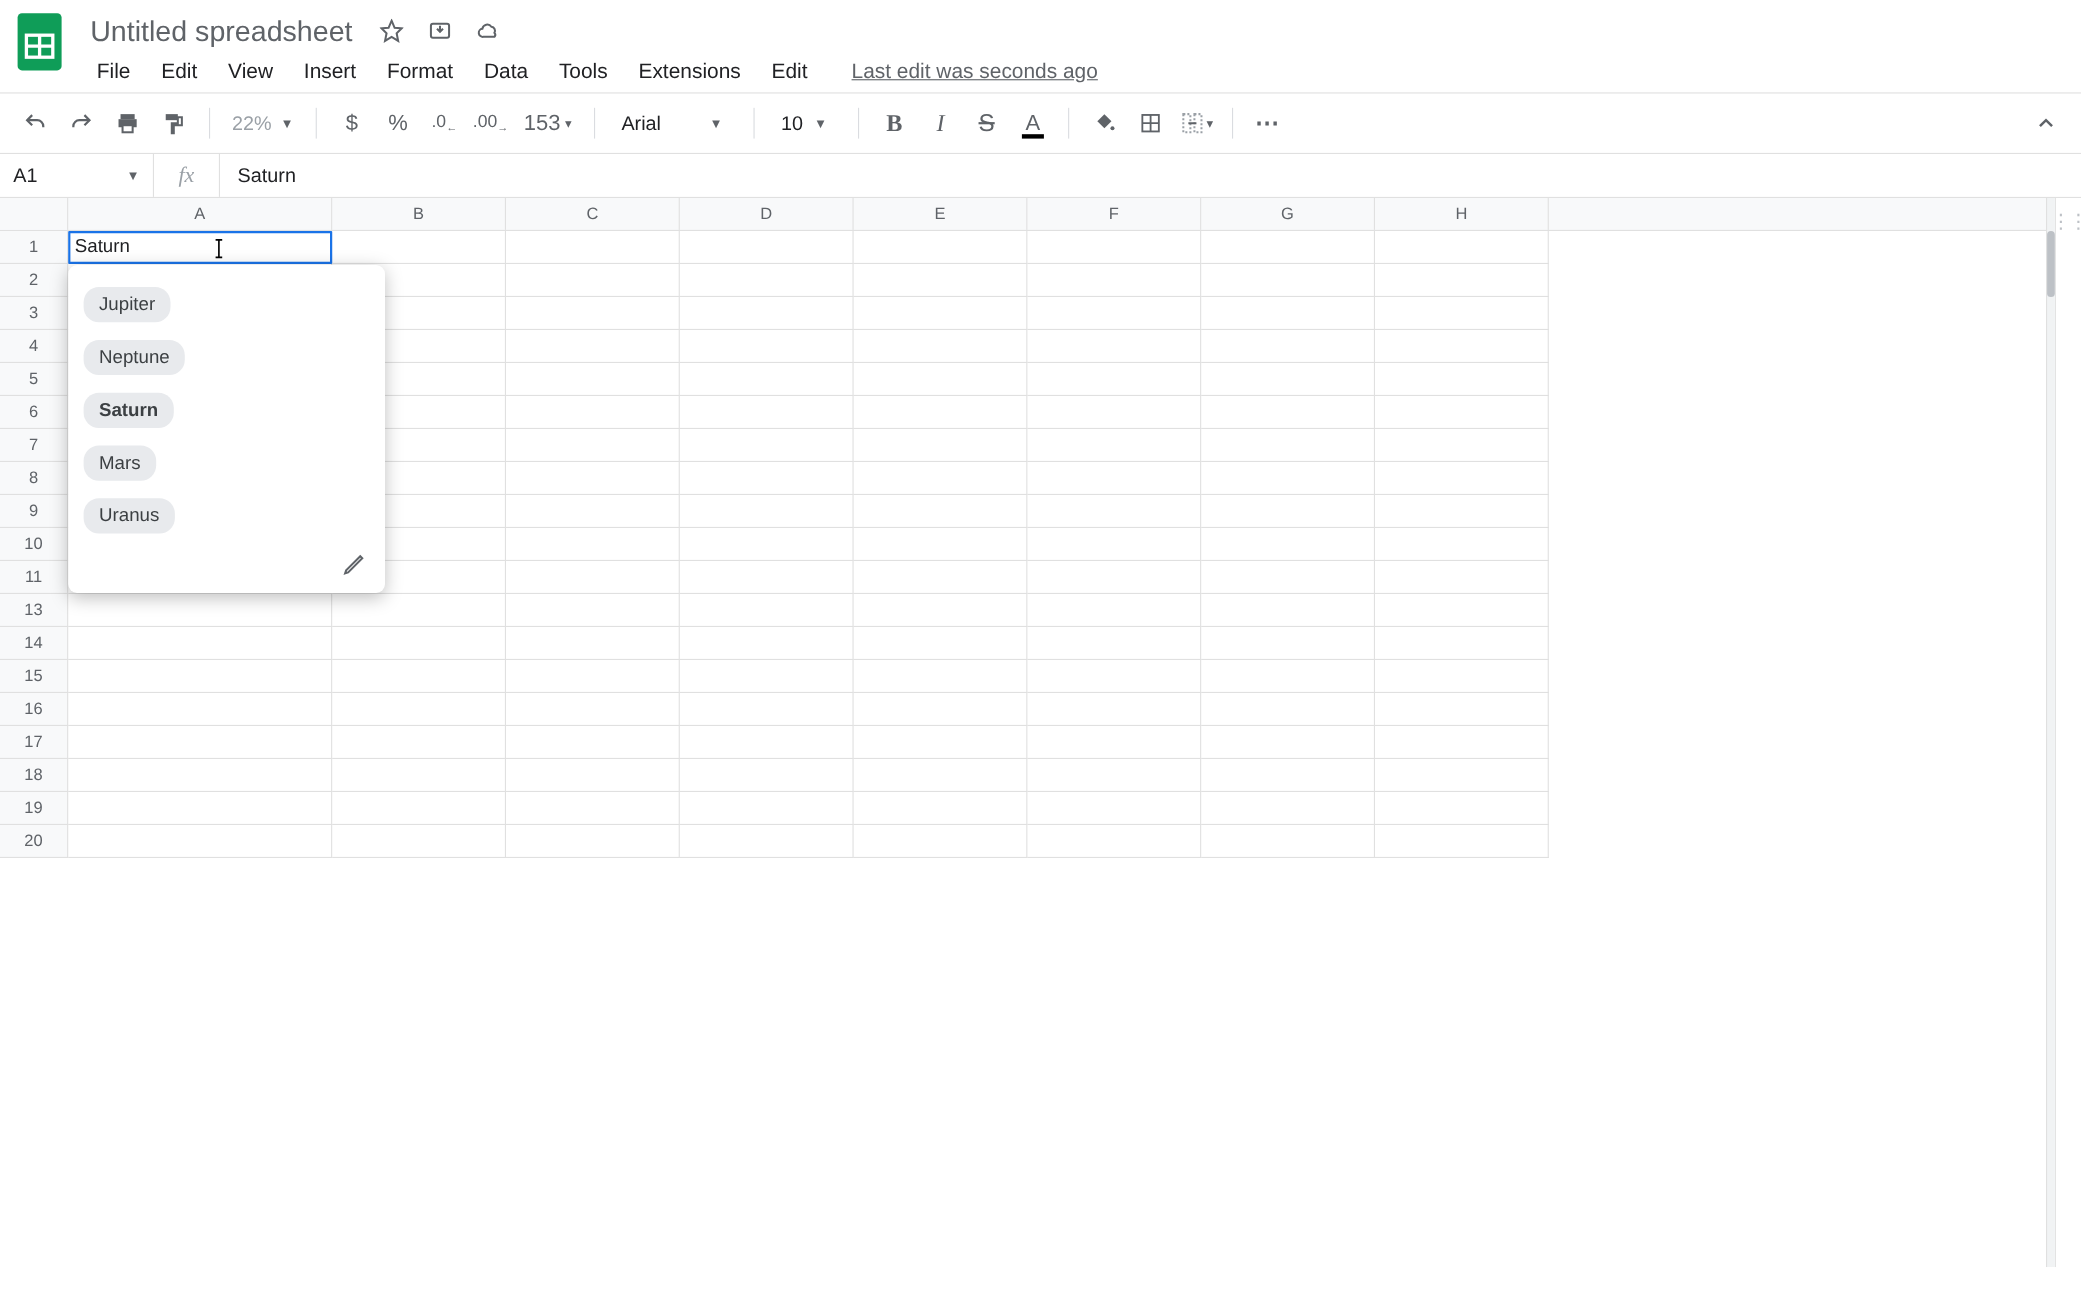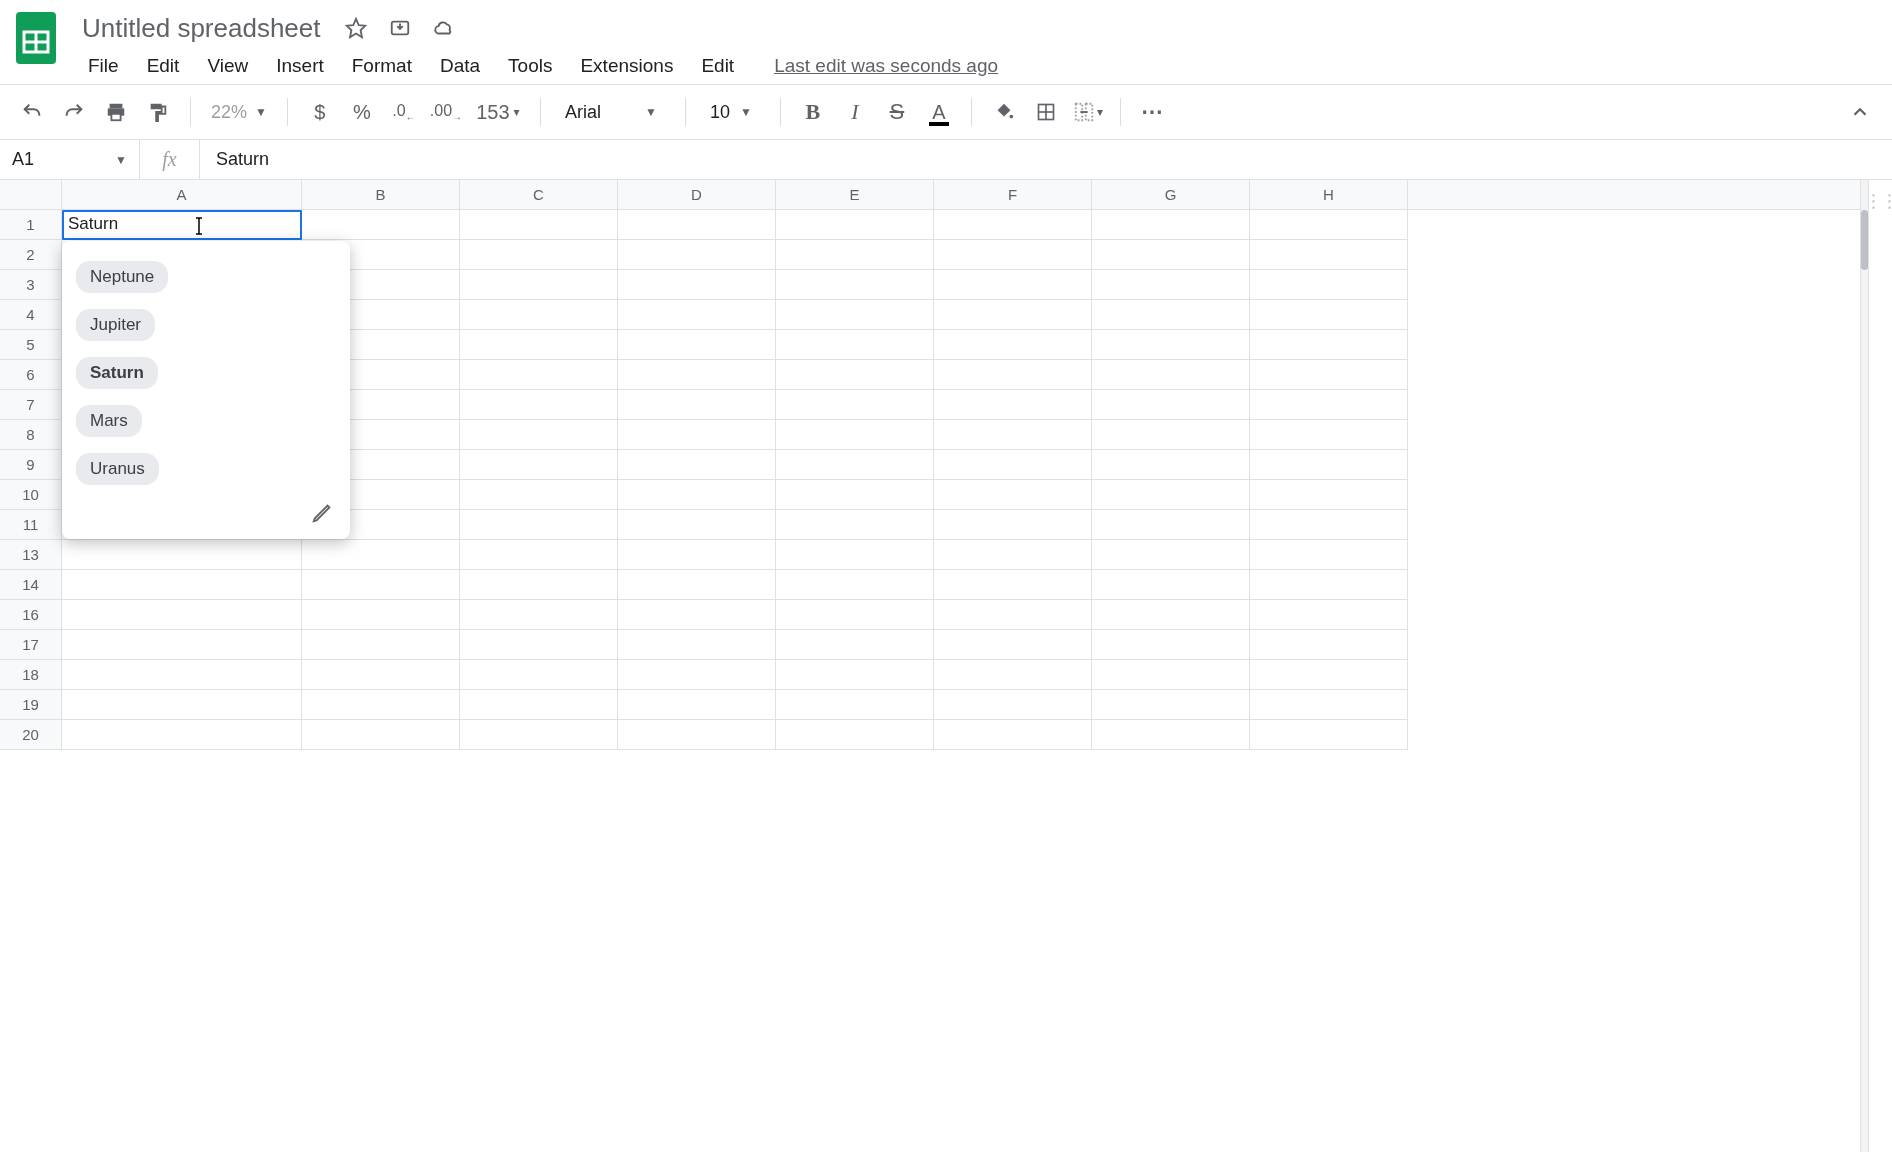--- a/index.html
+++ b/index.html
@@ -603,20 +603,31 @@
           <div class="cell" style="width: 240px;"></div>
           <div class="cell" style="width: 158px;"></div>
           <div class="cell" style="width: 158px;"></div>
           <div class="cell" style="width: 158px;"></div>
           <div class="cell" style="width: 158px;"></div>
           <div class="cell" style="width: 158px;"></div>
           <div class="cell" style="width: 158px;"></div>
           <div class="cell" style="width: 158px;"></div>
         </div>
         <div class="row">
+          <div class="row-h">15</div>
+          <div class="cell" style="width: 240px;"></div>
+          <div class="cell" style="width: 158px;"></div>
+          <div class="cell" style="width: 158px;"></div>
+          <div class="cell" style="width: 158px;"></div>
+          <div class="cell" style="width: 158px;"></div>
+          <div class="cell" style="width: 158px;"></div>
+          <div class="cell" style="width: 158px;"></div>
+          <div class="cell" style="width: 158px;"></div>
+        </div>
+        <div class="row">
           <div class="row-h">16</div>
           <div class="cell" style="width: 240px;"></div>
           <div class="cell" style="width: 158px;"></div>
           <div class="cell" style="width: 158px;"></div>
           <div class="cell" style="width: 158px;"></div>
           <div class="cell" style="width: 158px;"></div>
           <div class="cell" style="width: 158px;"></div>
           <div class="cell" style="width: 158px;"></div>
           <div class="cell" style="width: 158px;"></div>
         </div>
@@ -671,22 +682,22 @@
       <span class="text-cursor">
         <svg width="10" height="20" viewBox="0 0 10 20">
             <line x1="5" y1="2" x2="5" y2="18" stroke="#000" stroke-width="1.5"></line>
             <line x1="2" y1="2" x2="8" y2="2" stroke="#000" stroke-width="1.5"></line>
             <line x1="2" y1="18" x2="8" y2="18" stroke="#000" stroke-width="1.5"></line>
           </svg>
       </span>
     </div>
 
     <div class="dropdown">
+      <div class="dropdown-row"><span class="chip">Jupiter</span></div>
       <div class="dropdown-row"><span class="chip">Neptune</span></div>
-      <div class="dropdown-row"><span class="chip">Jupiter</span></div>
       <div class="dropdown-row"><span class="chip selected">Saturn</span></div>
       <div class="dropdown-row"><span class="chip">Mars</span></div>
       <div class="dropdown-row"><span class="chip">Uranus</span></div>
       <div class="edit-pencil">
         <svg width="22" height="22" viewBox="0 0 24 24" fill="none" stroke="#5f6368" stroke-width="2">
             <path d="M3 21 L6 20 L20 6 L18 4 L4 18 Z"></path>
           </svg>
       </div>
     </div>
   </div>

